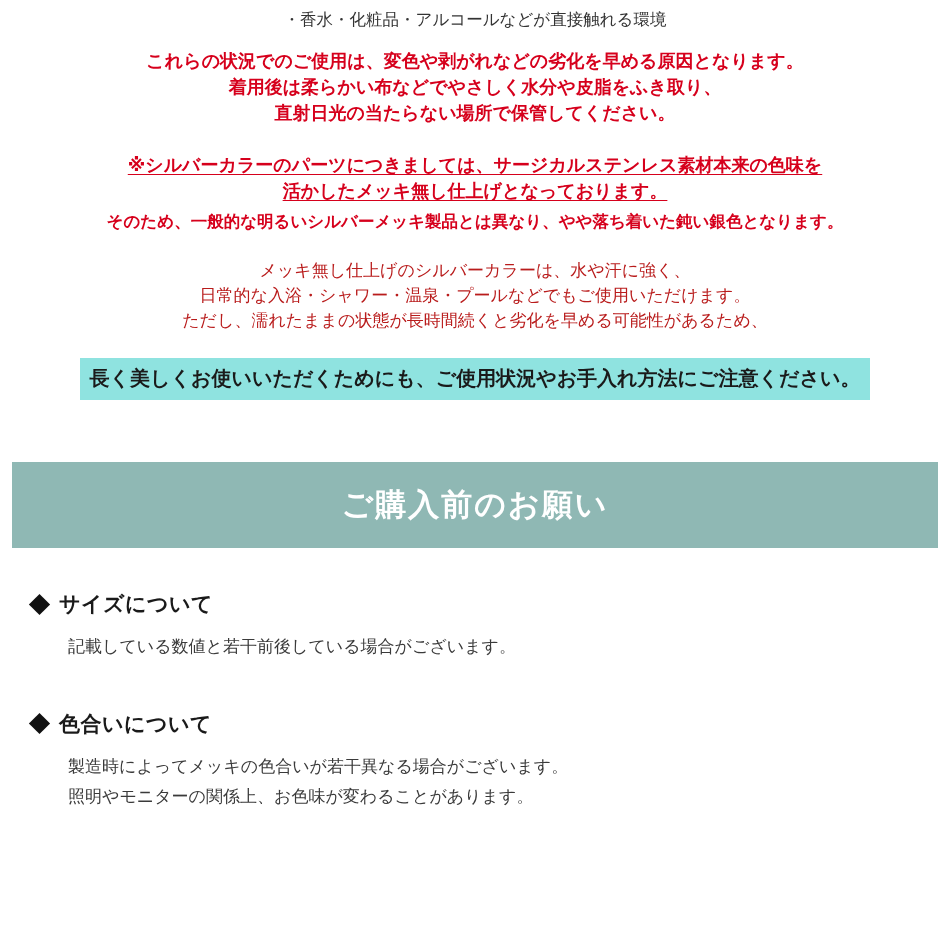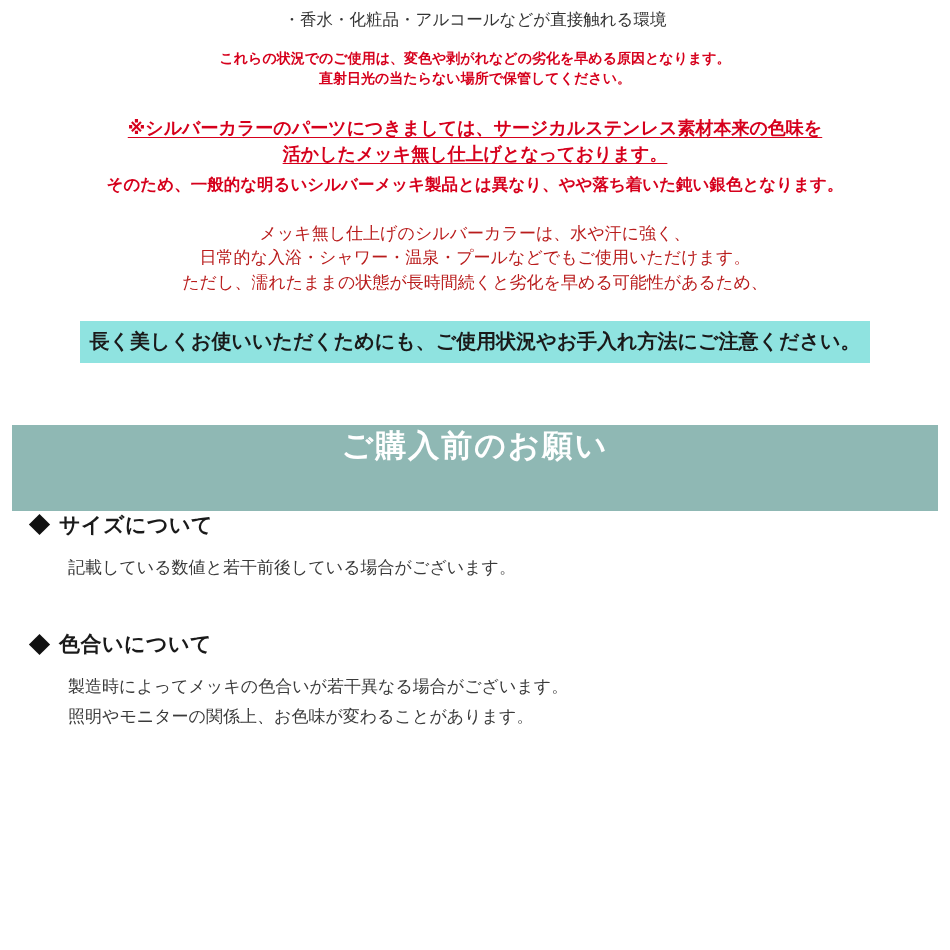--- a/index.html
+++ b/index.html
@@ -30,21 +30,21 @@
   .top-note {
     font-size: 16.5px;
     color: #333333;
     padding-top: 8px;
   }
 
   .warn-block {
     margin-top: 16px;
     color: #d6001c;
     font-weight: bold;
-    font-size: 14px;
+    font-size: 18px;
     line-height: 1.55;
   }
 
   .silver-block {
     margin-top: 26px;
     color: #d6001c;
     font-weight: bold;
     font-size: 18px;
     line-height: 1.55;
   }
@@ -80,30 +80,32 @@
     padding: 7px 10px 9px 10px;
     line-height: 1.3;
     white-space: nowrap;
   }
 
   .section-banner {
     margin: 62px 12px 0 12px;
     background: #8fb8b4;
     height: 86px;
     display: flex;
+    align-items: center;
     justify-content: center;
   }
   .section-banner-title {
     color: #ffffff;
     font-size: 31px;
     font-weight: bold;
     letter-spacing: 2px;
   }
 
   .items {
+    margin-top: 42px;
     padding-left: 32px;
   }
   .item {
     margin-bottom: 48px;
   }
   .item-head {
     display: flex;
     align-items: center;
     gap: 10px;
     font-size: 21px;
@@ -130,20 +132,21 @@
 </style>
 </head>
 <body>
 
 <div class="page">
 
   <div class="line top-note">・香水・化粧品・アルコールなどが直接触れる環境</div>
 
   <div class="warn-block">
     <div class="line">これらの状況でのご使用は、変色や剥がれなどの劣化を早める原因となります。</div>
+    <div class="line">着用後は柔らかい布などでやさしく水分や皮脂をふき取り、</div>
     <div class="line">直射日光の当たらない場所で保管してください。</div>
   </div>
 
   <div class="silver-block">
     <div class="line underline">※シルバーカラーのパーツにつきましては、サージカルステンレス素材本来の色味を</div>
     <div class="line underline">活かしたメッキ無し仕上げとなっております。</div>
     <div class="line silver-sub">そのため、一般的な明るいシルバーメッキ製品とは異なり、やや落ち着いた鈍い銀色となります。</div>
   </div>
 
   <div class="care-block">

